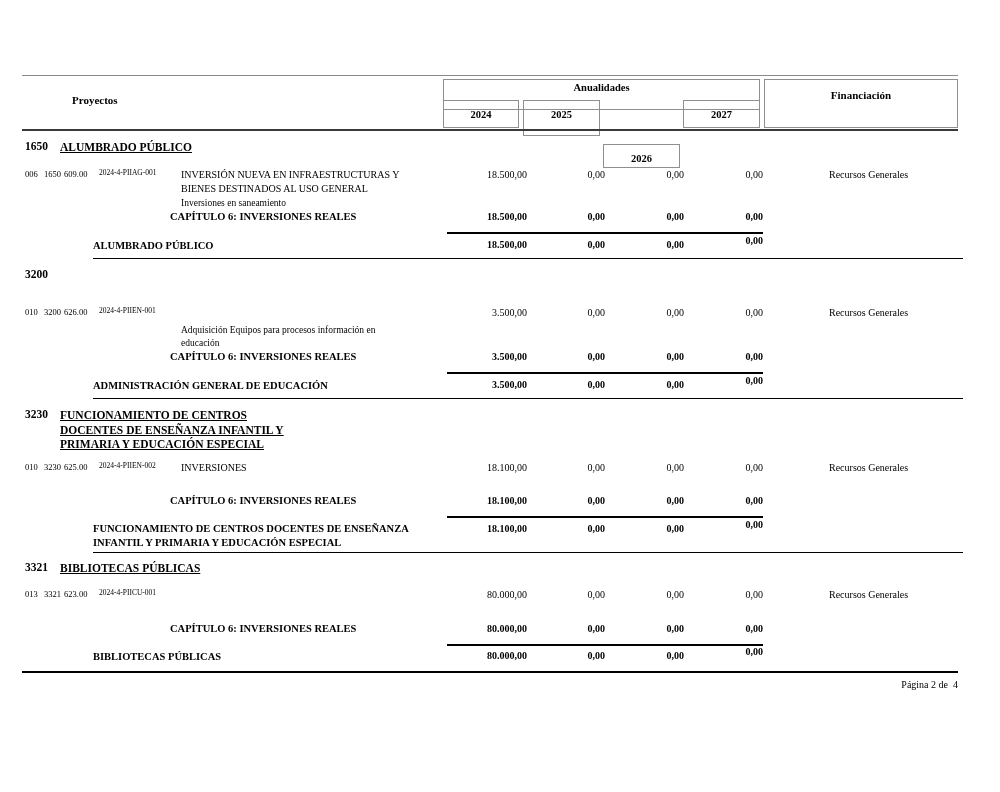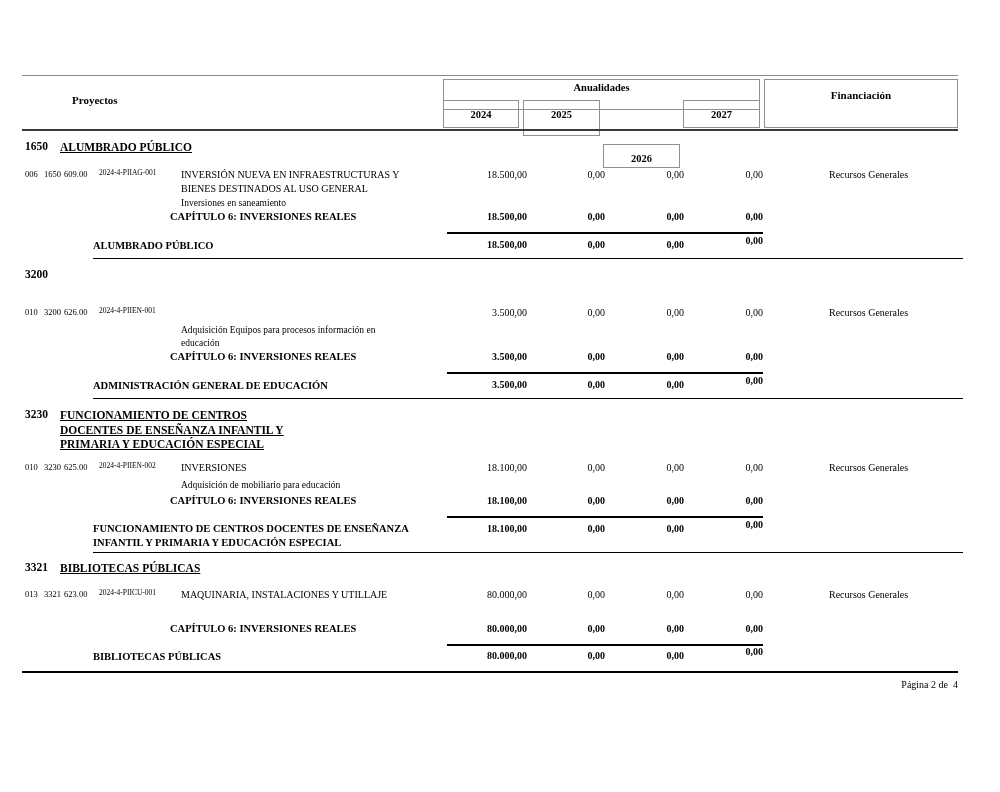--- a/index.html
+++ b/index.html
@@ -127,21 +127,20 @@
   <span class="abs codes" style="left:25px;top:462px;">010</span>
   <span class="abs codes" style="left:44px;top:462px;">3230</span>
   <span class="abs codes" style="left:64px;top:462px;">625.00</span>
   <span class="abs proj-code" style="left:99px;top:461px;">2024-4-PIIEN-002</span>
   <div class="abs desc pre" style="left:181px;top:461px;">INVERSIONES</div>
   <span class="val c24" style="top:462px;">18.100,00</span>
   <span class="val c25" style="top:462px;">0,00</span>
   <span class="val c26" style="top:462px;">0,00</span>
   <span class="val c27" style="top:462px;">0,00</span>
   <span class="abs fin" style="left:829px;top:462px;">Recursos Generales</span>
-  <div class="abs note pre" style="left:181px;top:479px;">Adquisición de mobiliario para educación</div>
 
   <div class="abs cap-label" style="left:170px;top:495px;">CAPÍTULO 6: INVERSIONES REALES</div>
   <span class="val c24 b" style="top:495px;">18.100,00</span>
   <span class="val c25 b" style="top:495px;">0,00</span>
   <span class="val c26 b" style="top:495px;">0,00</span>
   <span class="val c27 b" style="top:495px;">0,00</span>
 
   <div class="thick-line" style="top:516px;"></div>
 
   <div class="abs total-label pre" style="left:93px;top:522px;">FUNCIONAMIENTO DE CENTROS DOCENTES DE ENSEÑANZA
@@ -153,21 +152,20 @@
 
   <div class="sep-line" style="top:552px;"></div>
 
   <div class="abs sec-num" style="left:25px;top:561px;">3321</div>
   <div class="abs sec-title pre" style="left:60px;top:561px;width:250px;">BIBLIOTECAS PÚBLICAS</div>
 
   <span class="abs codes" style="left:25px;top:589px;">013</span>
   <span class="abs codes" style="left:44px;top:589px;">3321</span>
   <span class="abs codes" style="left:64px;top:589px;">623.00</span>
   <span class="abs proj-code" style="left:99px;top:588px;">2024-4-PIICU-001</span>
-  <div class="abs desc pre" style="left:181px;top:588px;">MAQUINARIA, INSTALACIONES Y UTILLAJE</div>
   <span class="val c24" style="top:589px;">80.000,00</span>
   <span class="val c25" style="top:589px;">0,00</span>
   <span class="val c26" style="top:589px;">0,00</span>
   <span class="val c27" style="top:589px;">0,00</span>
   <span class="abs fin" style="left:829px;top:589px;">Recursos Generales</span>
 
   <div class="abs cap-label" style="left:170px;top:623px;">CAPÍTULO 6: INVERSIONES REALES</div>
   <span class="val c24 b" style="top:623px;">80.000,00</span>
   <span class="val c25 b" style="top:623px;">0,00</span>
   <span class="val c26 b" style="top:623px;">0,00</span>

